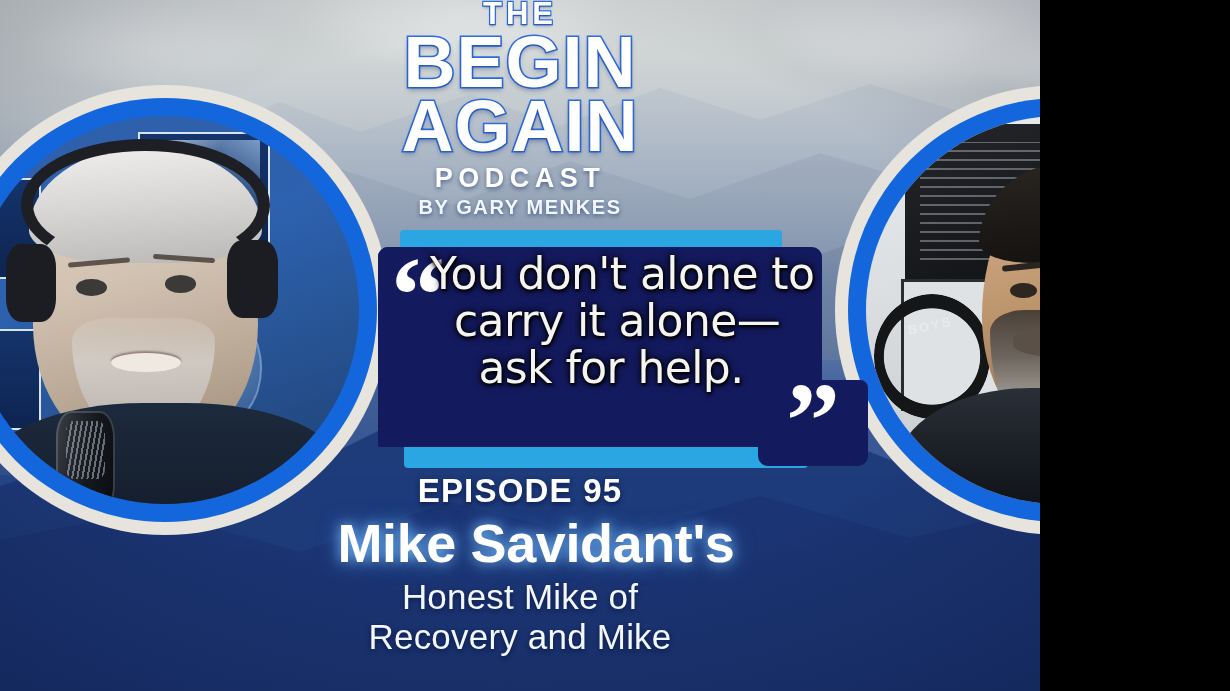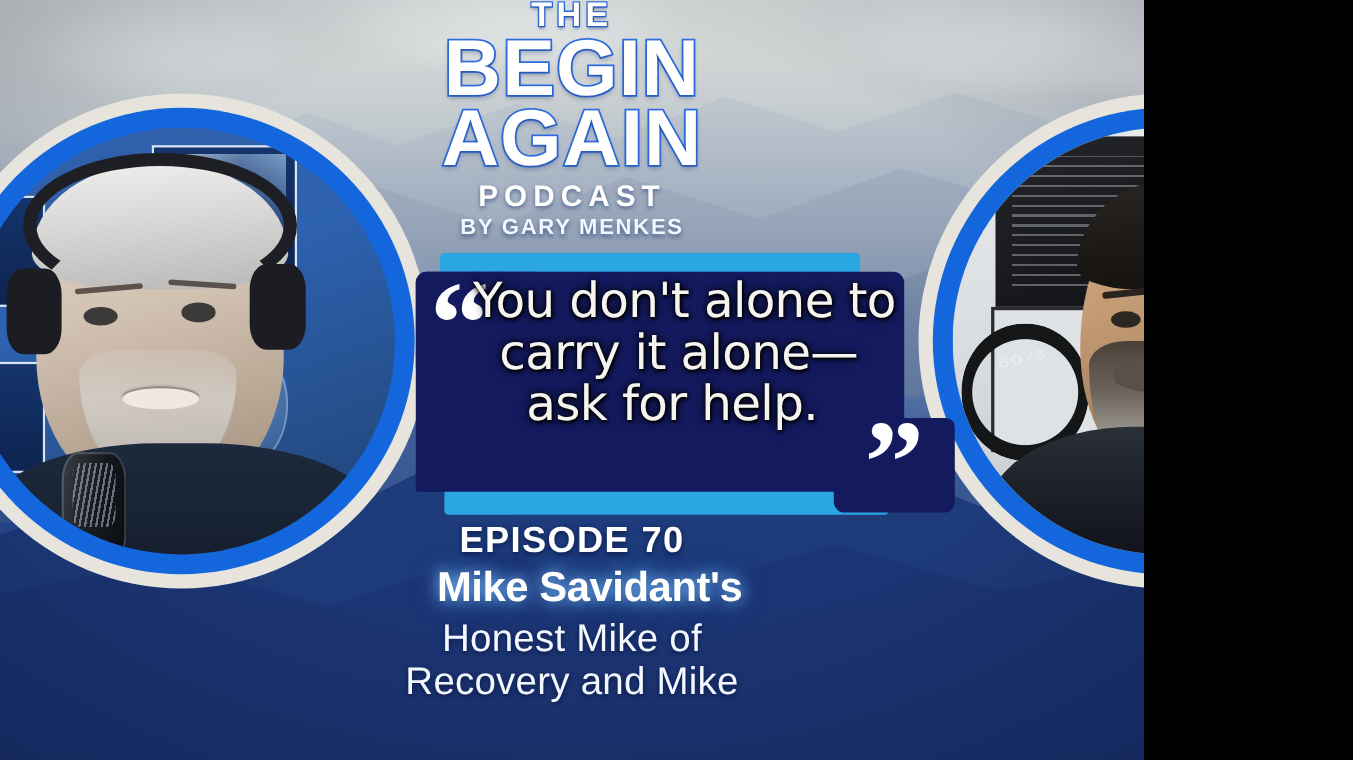--- a/index.html
+++ b/index.html
@@ -311,21 +311,21 @@
     position:absolute;left:0;right:0;top:474px;
     text-align:center;z-index:9;
   }
   .ep-num{
     font-size:33px;font-weight:700;letter-spacing:1.2px;
     color:#ffffff;line-height:1.05;
     text-shadow:0 2px 5px rgba(4,16,52,.7);
   }
   .ep-guest{
     margin-top:6px;
-    font-size:38px;font-weight:700;letter-spacing:-.4px;
+    font-size:54px;font-weight:700;letter-spacing:-.4px;
     color:#ffffff;line-height:1.05;
     text-shadow:
       0 0 12px rgba(120,190,255,.95),
       0 0 22px rgba(90,165,255,.7),
       0 2px 5px rgba(4,16,52,.6);
     padding-left: 32px;
   }
   .ep-sub{
     margin-top:6px;
     font-size:35px;font-weight:400;letter-spacing:.2px;
@@ -453,21 +453,21 @@
     <div class="q-mark" id="quote-close">”</div>
 
     <div class="q-text">
       <span class="l l1">You don't alone to</span>
       <span class="l l2">carry it alone—</span>
       <span class="l l3">ask for help.</span>
     </div>
   </div>
 
   <div class="episode">
-    <div class="ep-num">EPISODE 70</div>
+    <div class="ep-num">EPISODE 95</div>
     <div class="ep-guest">Mike Savidant's</div>
     <div class="ep-sub">
       <span class="l">Honest Mike of</span>
       <span class="l">Recovery and Mike</span>
     </div>
   </div>
 
   <div class="vignette"></div>
 </div>
 

